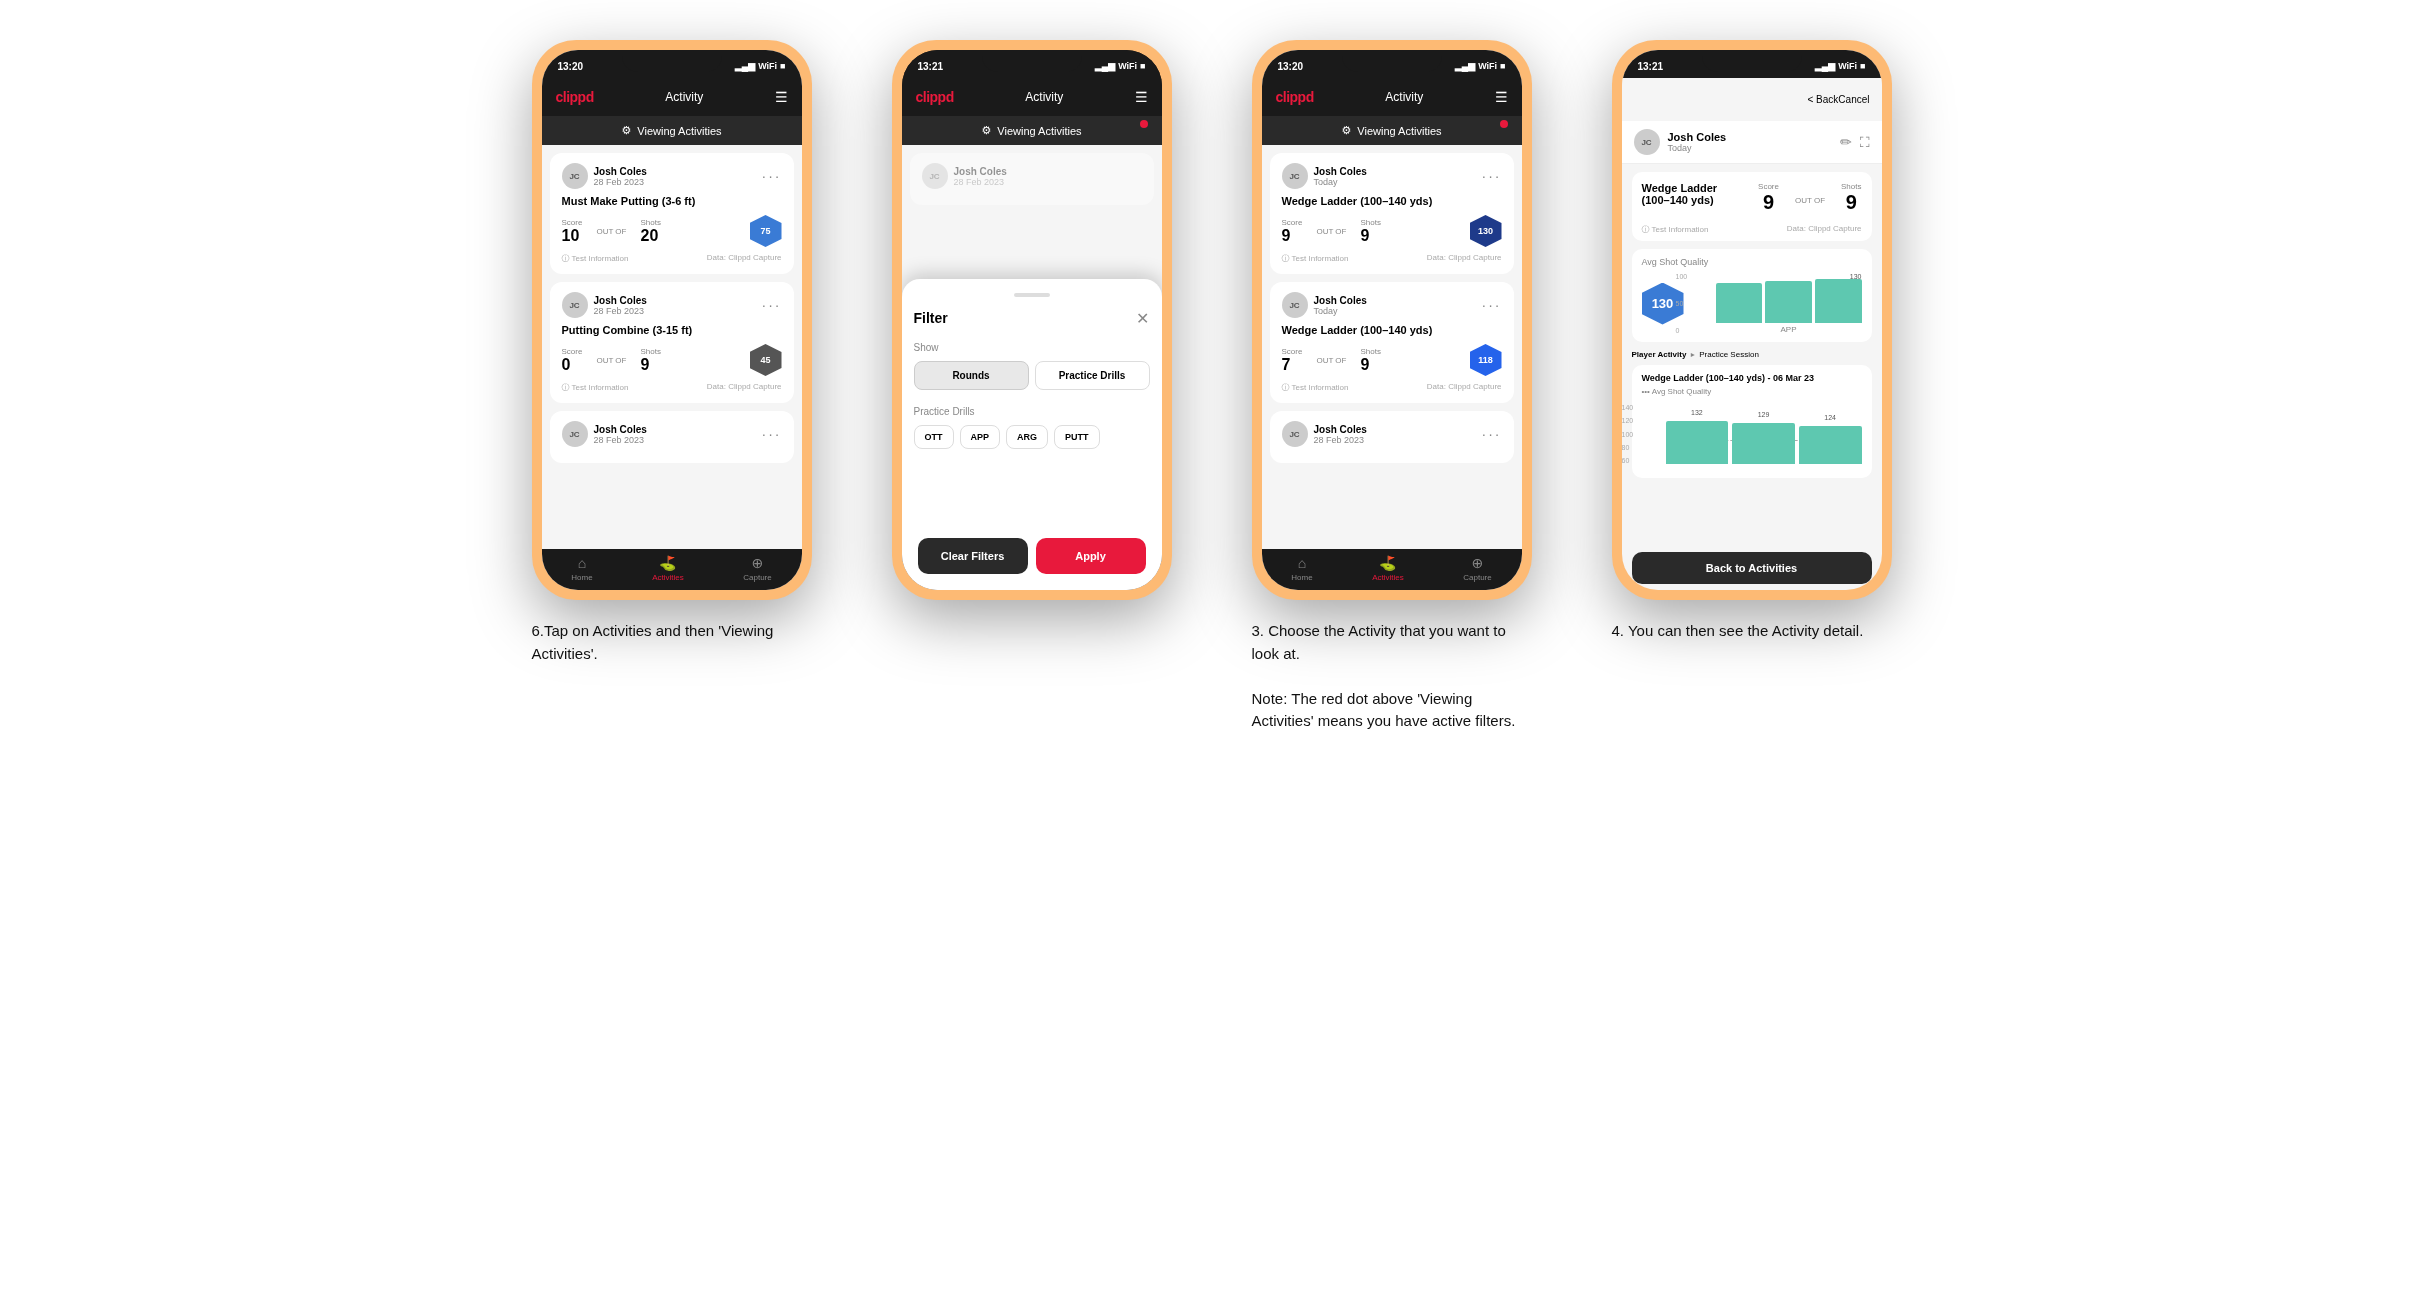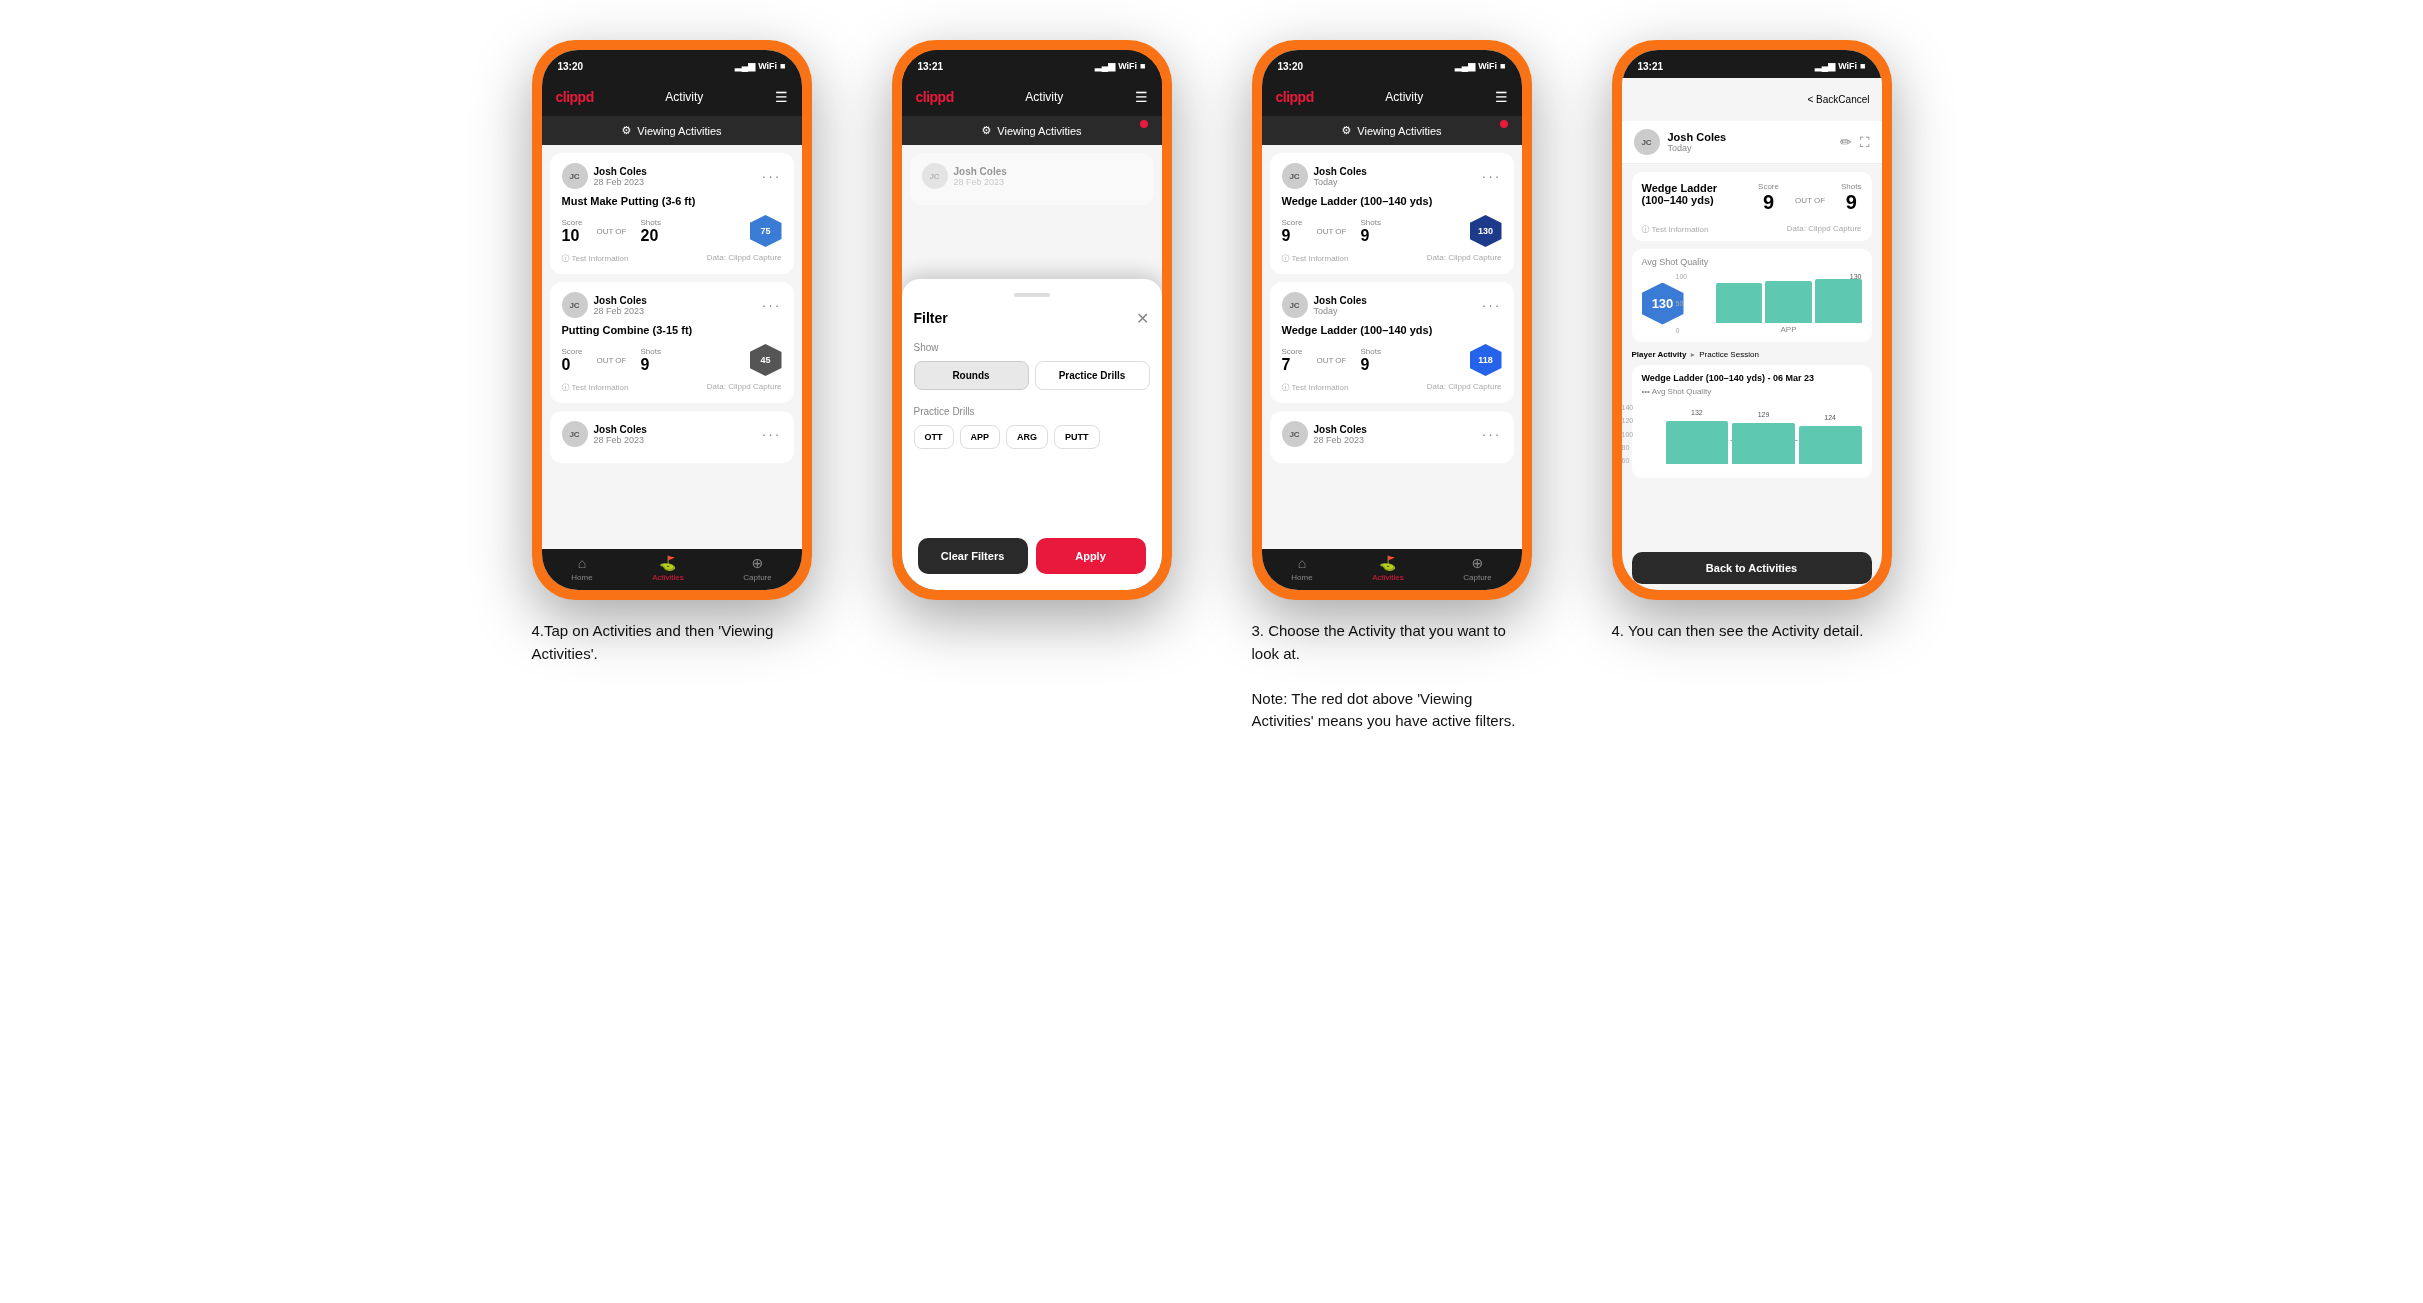--- a/index.html
+++ b/index.html
@@ -23,21 +23,21 @@
       display: flex;
       flex-direction: column;
       align-items: center;
       flex: 1;
       max-width: 320px;
     }
     
     .phone {
       width: 280px;
       height: 560px;
-      background: #f97316;
+      background: #fdba74;
       border-radius: 44px;
       padding: 10px;
       position: relative;
       box-shadow: 0 20px 60px rgba(0,0,0,0.35);
     }
     .phone-inner {
       width: 100%;
       height: 100%;
       background: #f5f5f5;
       border-radius: 36px;
@@ -657,21 +657,21 @@
             <span class="nav-icon">⛳</span>
             <span>Activities</span>
           </div>
           <div class="nav-item">
             <span class="nav-icon">⊕</span>
             <span>Capture</span>
           </div>
         </div>
       </div>
     </div>
-    <div class="desc-text">4.Tap on Activities and then 'Viewing Activities'.</div>
+    <div class="desc-text">6.Tap on Activities and then 'Viewing Activities'.</div>
   </div>
 
   <div class="column">
     <div class="phone">
       <div class="phone-inner" style="background:#1a1a1a;">
         <div class="notch"></div>
         <div class="status-bar">
           <span>13:21</span>
           <div class="status-icons">
             <span>▂▄▆</span>

